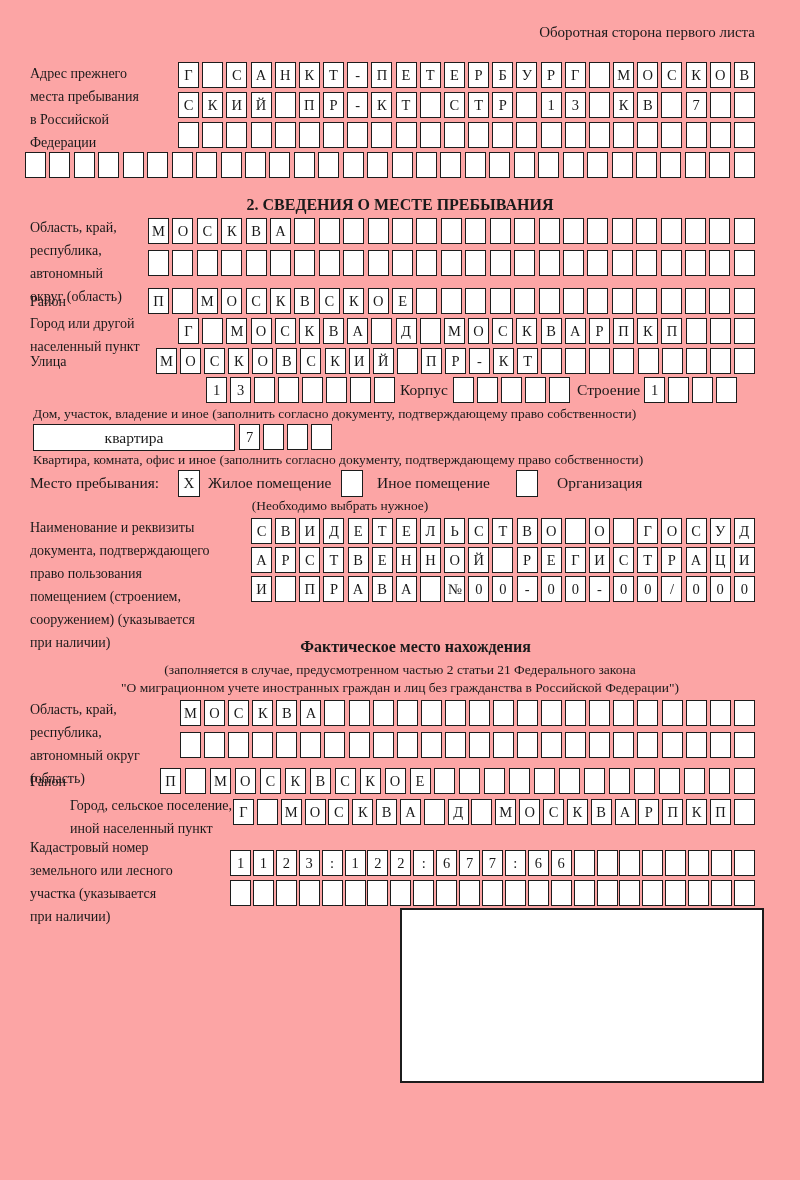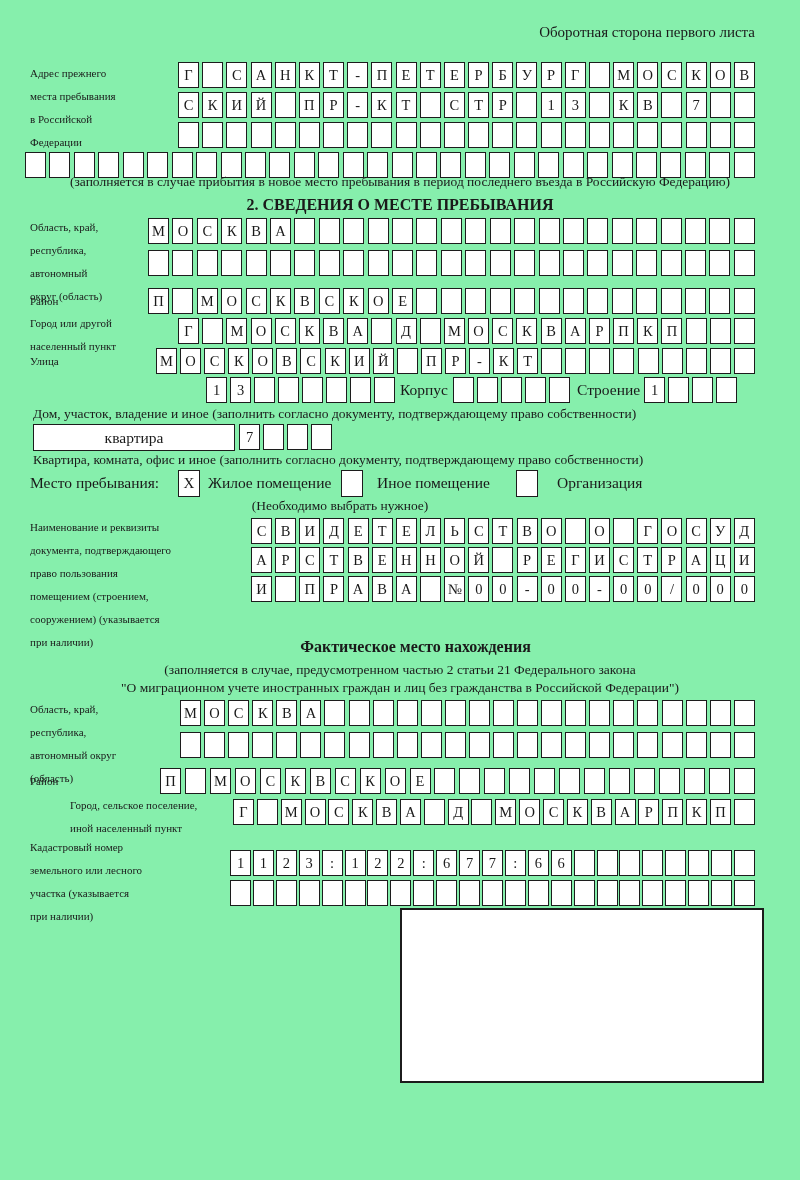--- a/index.html
+++ b/index.html
@@ -1,25 +1,25 @@
 <!DOCTYPE html>
 <html><head>
 <meta charset="utf-8">
 <style>
   html,body{margin:0;padding:0;background:#ffffff;}
   #page{
     position:relative;
     width:800px;height:1180px;
-    background:#86efac;
+    background:#fca5a5;
     font-family:"Liberation Serif","DejaVu Serif",serif;
     color:#1a1a1a;
     overflow:hidden;
   }
   .abs{position:absolute;}
-  .lbl{font-size:11px;line-height:23px;white-space:pre-line;}
+  .lbl{font-size:14px;line-height:23px;white-space:pre-line;}
   .cap{font-size:13.5px;}
   .center{text-align:center;}
   .grid{display:flex;justify-content:space-between;}
   .grid-g{display:flex;gap:3px;}
   .cell{
     box-sizing:border-box;
     width:21px;height:26px;
     border:1.6px solid #1c1c1c;
     display:flex;align-items:center;justify-content:center;
     font-size:14.5px;line-height:1;
@@ -162,21 +162,20 @@
       <div class="cell"></div>
       <div class="cell"></div>
       <div class="cell"></div>
       <div class="cell"></div>
       <div class="cell"></div>
       <div class="cell"></div>
       <div class="cell"></div>
       <div class="cell"></div>
     </div>
 
-  <div class="abs cap center" style="left:0;right:0;top:174px;">(заполняется в случае прибытия в новое место пребывания в период последнего въезда в Российскую Федерацию)</div>
 
   <div class="abs center title-b" style="left:0;right:0;top:196px;">2. СВЕДЕНИЯ О МЕСТЕ ПРЕБЫВАНИЯ</div>
 
   <div class="abs lbl" style="left:30px;top:216px;width:130px;">Область, край,
 республика,
 автономный
 округ (область)</div>
   <div class="abs grid" style="left:148px;right:45px;top:218px;">
       <div class="cell">М</div>
       <div class="cell">О</div>

